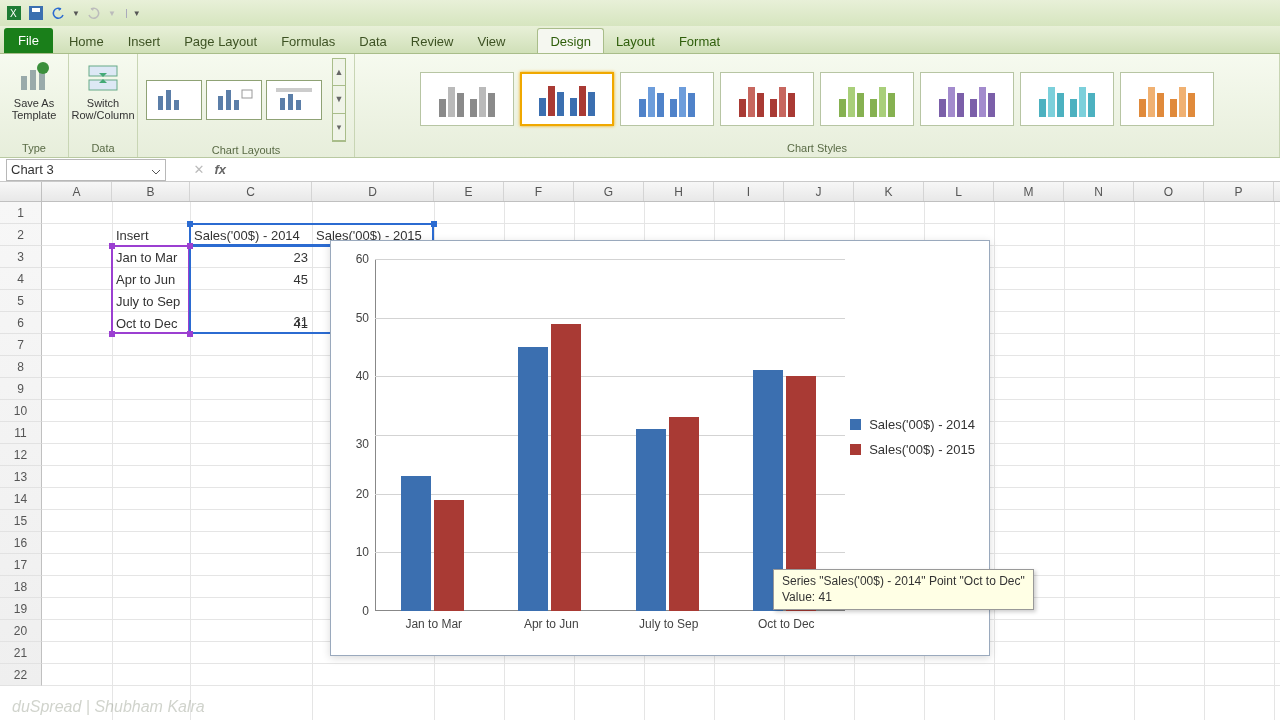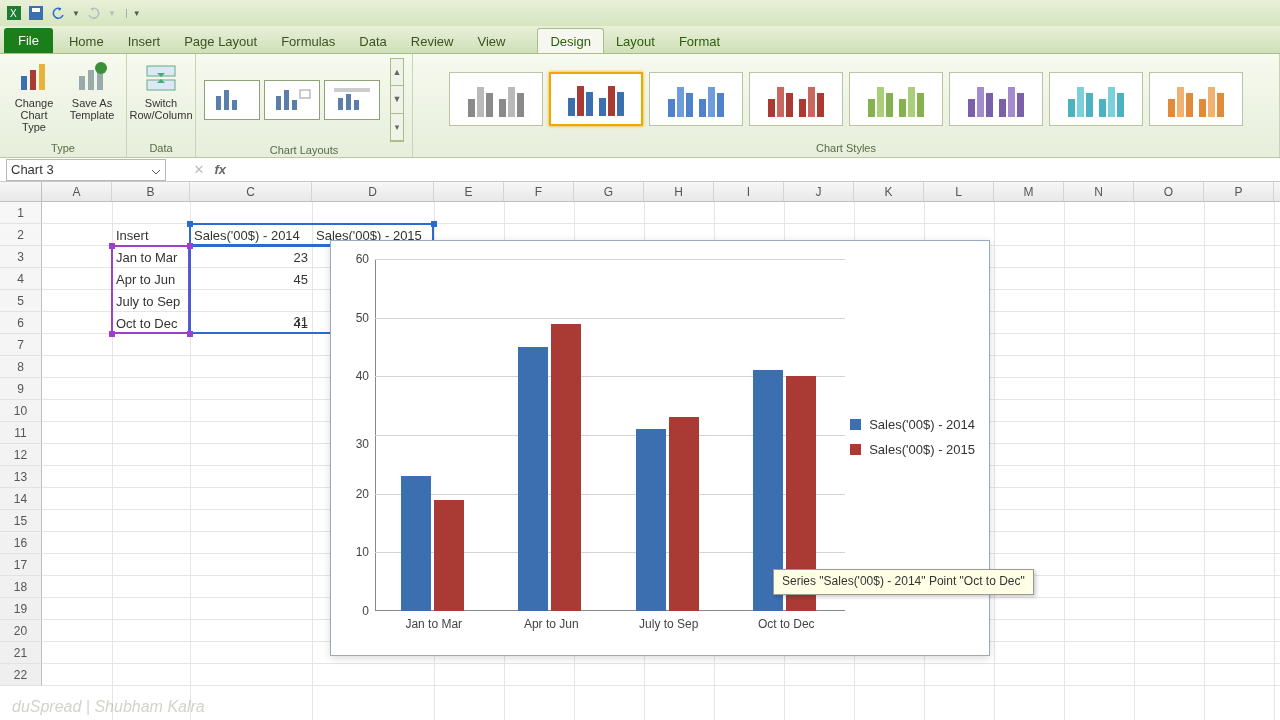--- a/index.html
+++ b/index.html
@@ -133,30 +133,20 @@
   <div style="width:20px;"></div>
   <div class="tab ctx active">Design</div>
   <div class="tab ctx">Layout</div>
   <div class="tab ctx">Format</div>
 </div>
 
 <div class="ribbon">
 
   <div class="group">
     <div class="group-body">
-      <div class="big-btn">
-        <div class="icon-box">
-          <svg width="32" height="32">
-              <rect x="3" y="14" width="6" height="14" fill="#3b6fb0"></rect>
-              <rect x="12" y="8" width="6" height="20" fill="#a93a34"></rect>
-              <rect x="21" y="2" width="6" height="26" fill="#e8b33a"></rect>
-            </svg>
-        </div>
-        <span>Change Chart Type</span>
-      </div>
       <div class="big-btn">
         <div class="icon-box">
           <svg width="32" height="32">
               <rect x="3" y="14" width="6" height="14" fill="#9aa"></rect>
               <rect x="12" y="8" width="6" height="20" fill="#9aa"></rect>
               <rect x="21" y="2" width="6" height="26" fill="#9aa"></rect>
               <circle cx="25" cy="6" r="6" fill="#3b8f3b"></circle>
             </svg>
         </div>
         <span>Save As Template</span>
@@ -489,17 +479,18 @@
         <div class="legend-row">
           <div class="swatch" style="background: rgb(169, 58, 52);"></div>
           <span>Sales('00$) - 2015</span>
         </div>
       </div>
     <svg class="cursor-arrow" style="left:438px;top:310px" width="16" height="20">
         <path d="M1 1 L1 15 L5 11 L8 18 L11 17 L8 10 L14 10 Z" fill="#000" stroke="#fff" stroke-width="1"></path>
       </svg>
     <div class="tooltip" style="left:442px;top:328px">
       <div>Series "Sales('00$) - 2014" Point "Oct to Dec"</div>
+      <div>Value: 41</div>
     </div>
   </div>
 
   <div class="watermark">duSpread | Shubham Kalra</div>
 </div>
 
 </body></html>

